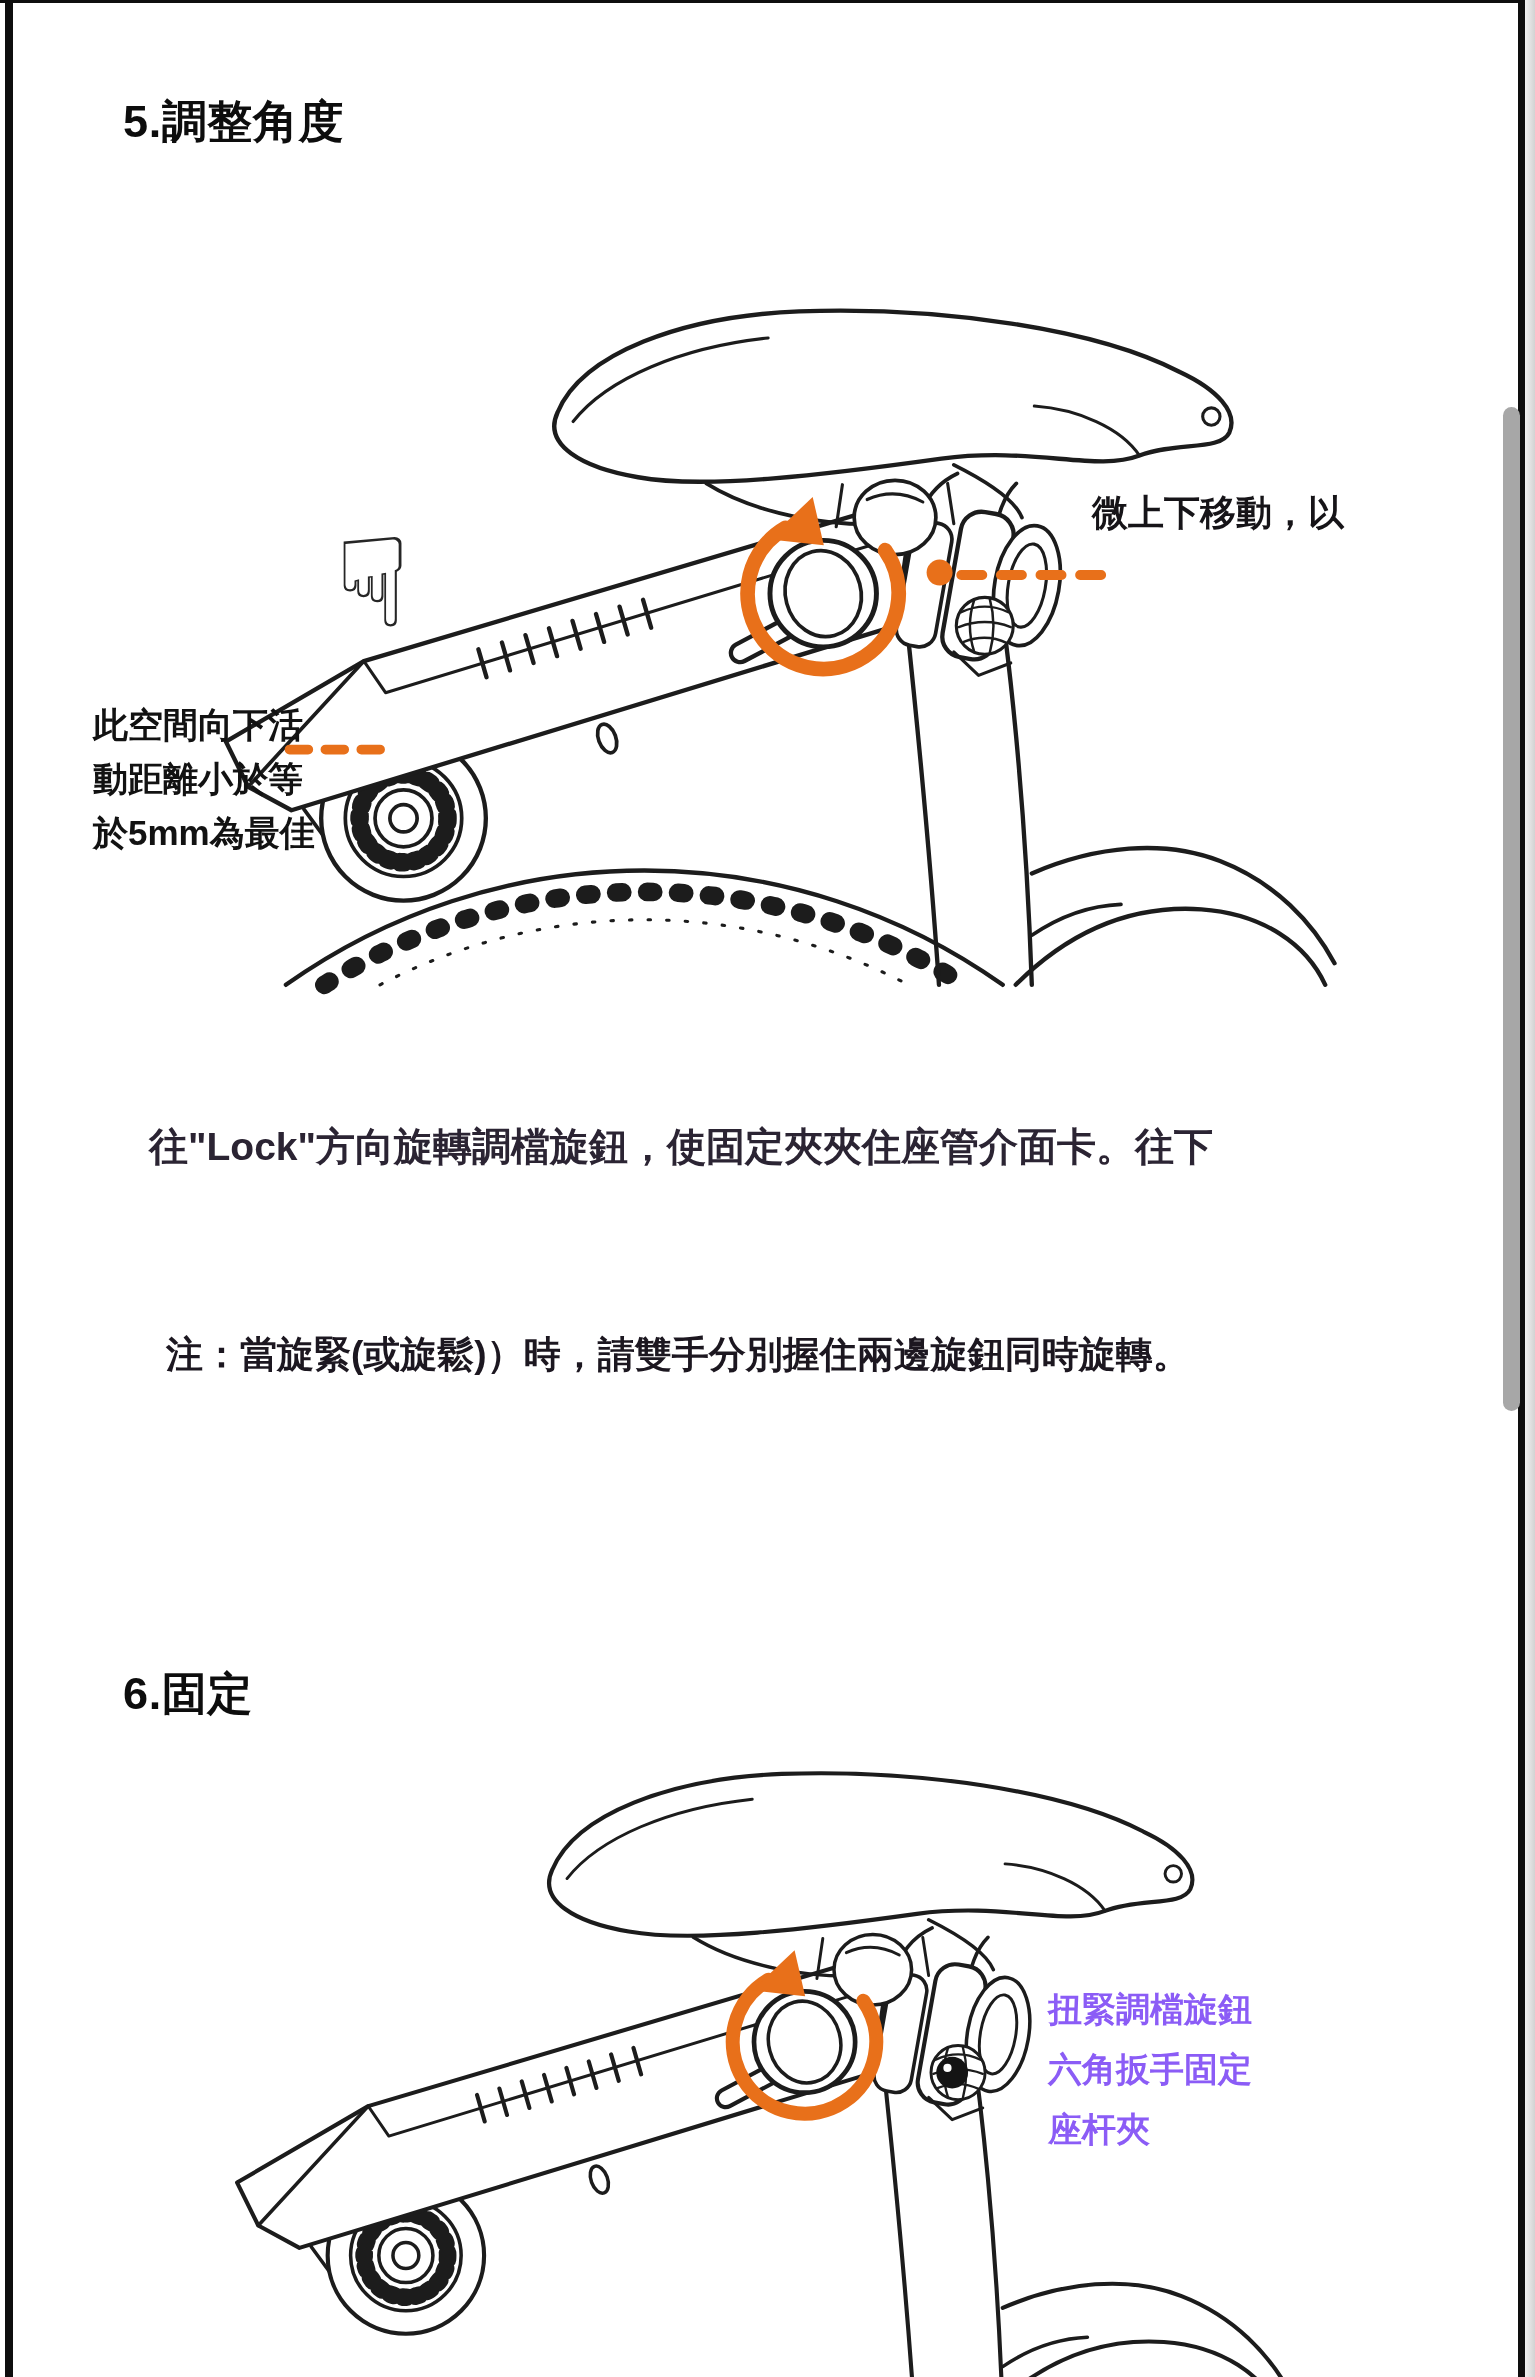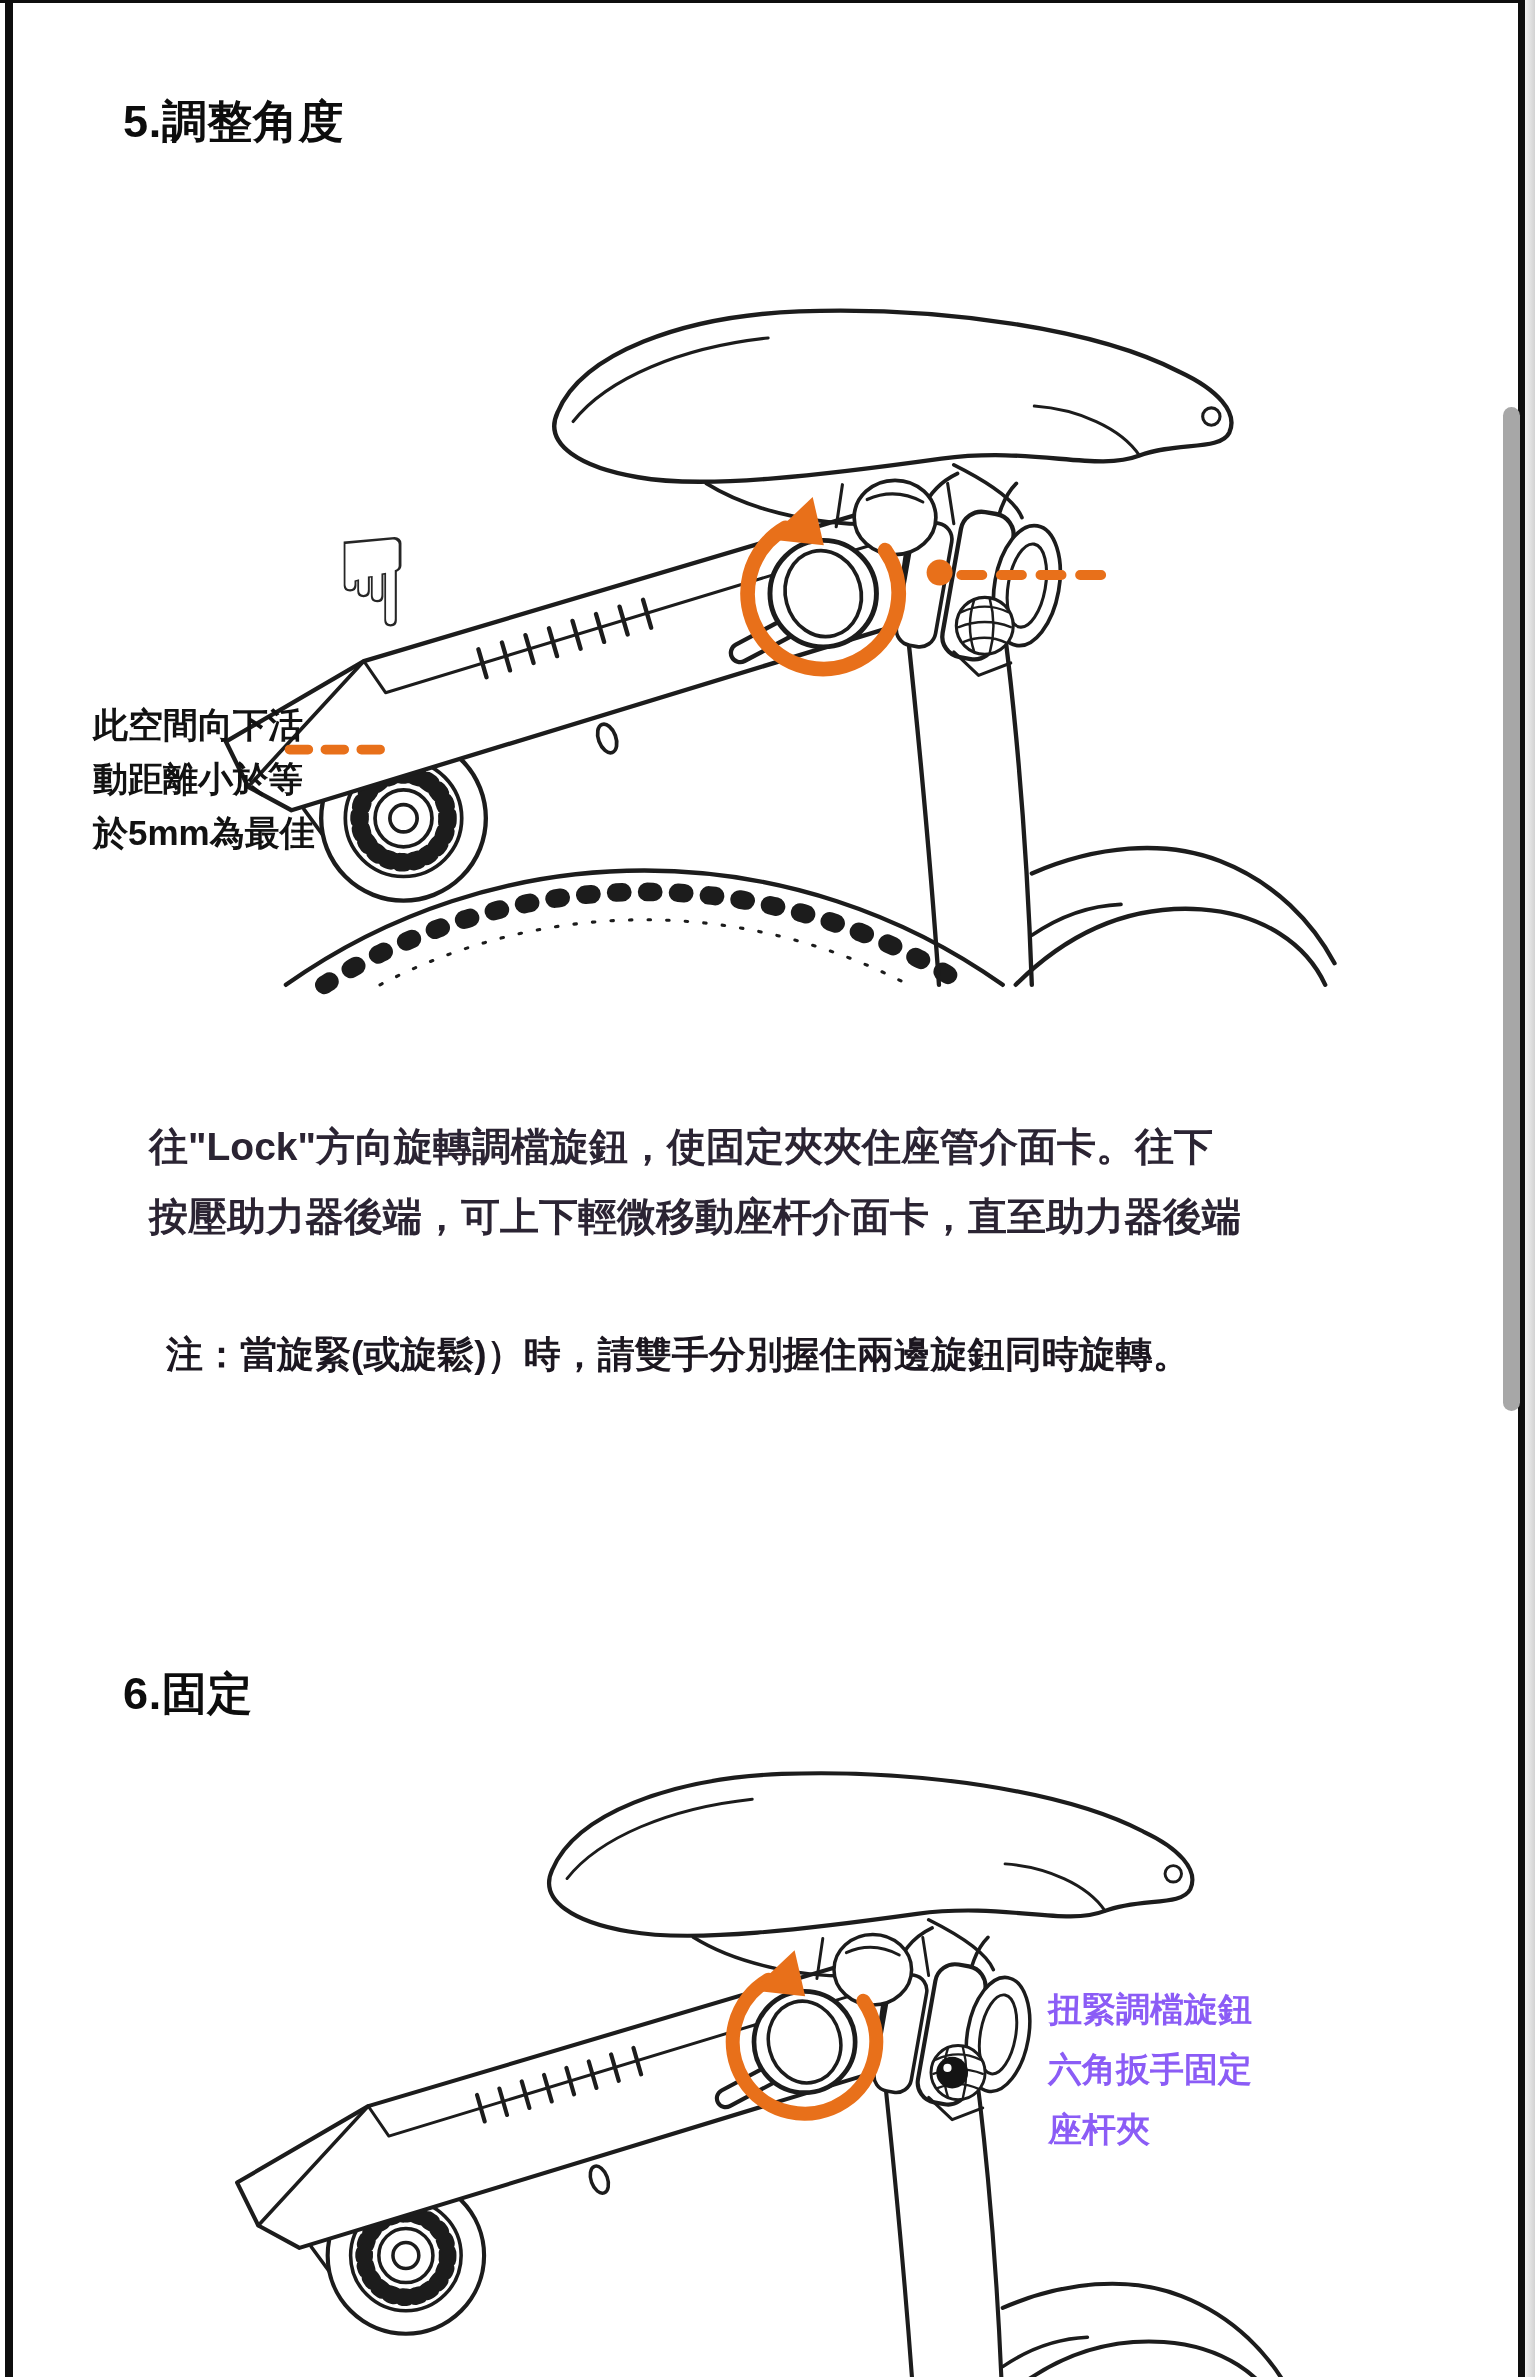--- a/index.html
+++ b/index.html
@@ -136,31 +136,31 @@
   <g>
     <path class="org" stroke-width="16" stroke-dasharray="30 28" d="M127 760 L290 760"></path>
   </g>
   <g>
     <circle class="orgf" cx="1177" cy="474" r="21"></circle>
     <path class="org" stroke-width="16" stroke-dasharray="34 30" d="M1212 478 L1450 478"></path>
   </g>
 </svg>
 
 <div class="abs callout callout-right5">
+  <span class="cl-line">微上下移動，以</span>
 </div>
 
 <div class="abs callout callout-left5">
   <span class="cl-line">此空間向下活</span>
   <span class="cl-line">動距離小於等</span>
   <span class="cl-line">於5mm為最佳</span>
 </div>
 
 <div class="abs body-par">
   <div>往"Lock"方向旋轉調檔旋鈕，使固定夾夾住座管介面卡。往下</div>
-  <div>按壓助力器後端，可上下輕微移動座杆介面卡，直至助力器後端</div>
 </div>
 
 <div class="abs note-line">注：當旋緊(或旋鬆)）時，請雙手分別握住兩邊旋鈕同時旋轉。</div>
 
 <div class="abs sec-title title6">6.固定</div>
 
 <svg class="abs" style="left:223px;top:1743px;" width="1082" height="671" viewBox="0 0 1840 1140">
   <use href="#scene-base"></use>
   <g>
     <circle cx="1240" cy="560" r="27" fill="#141414" stroke="none"></circle>

